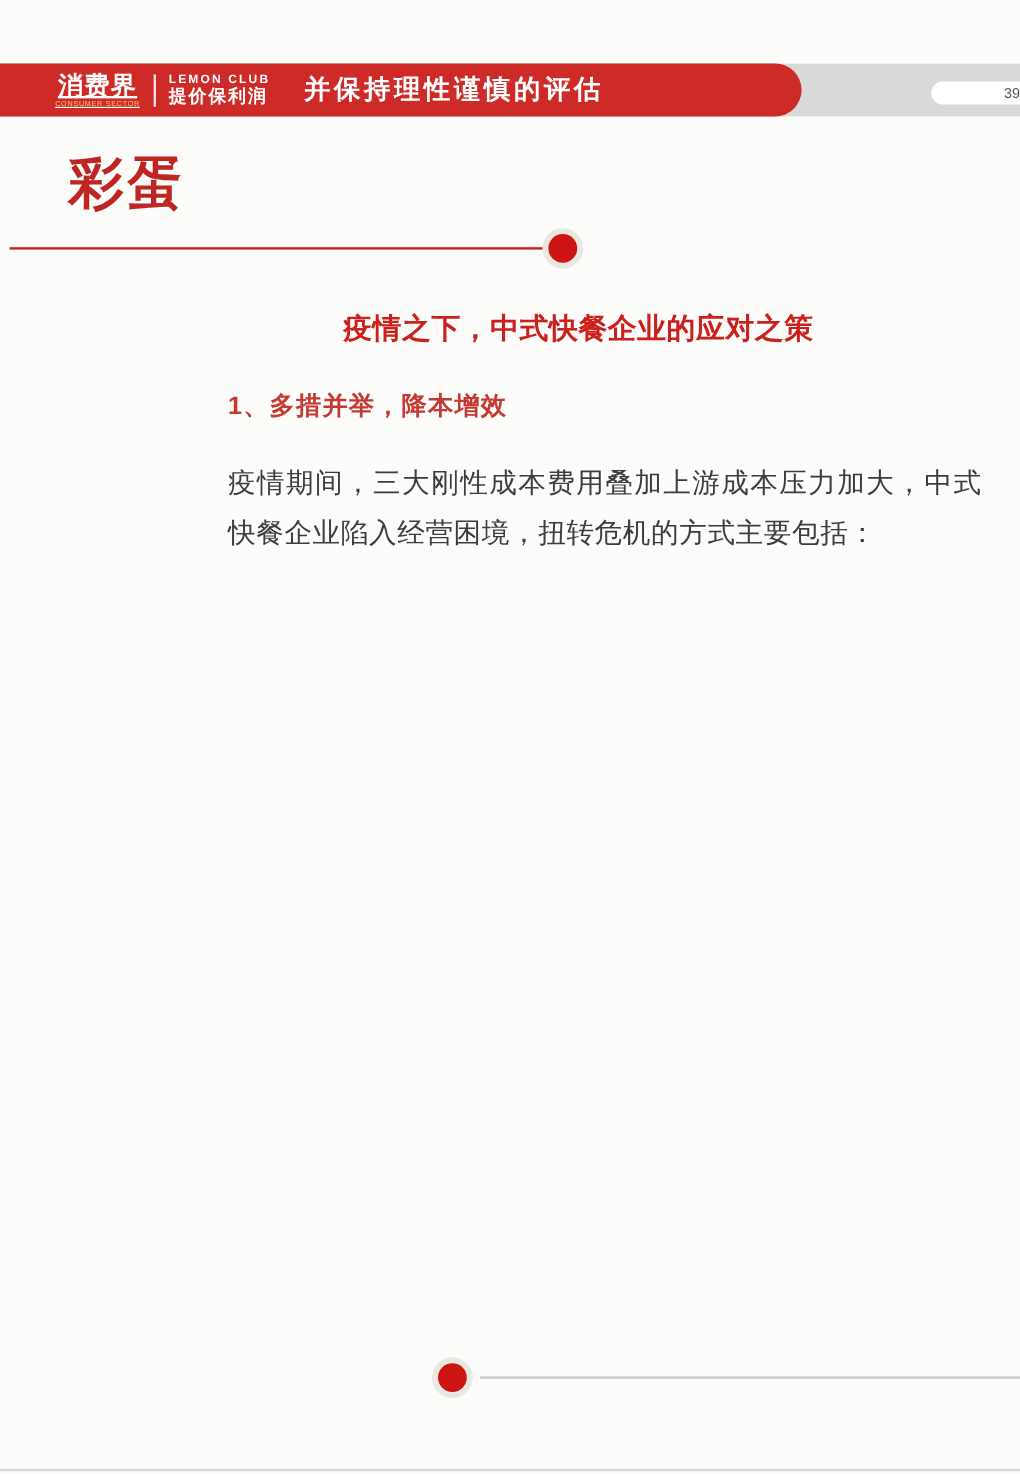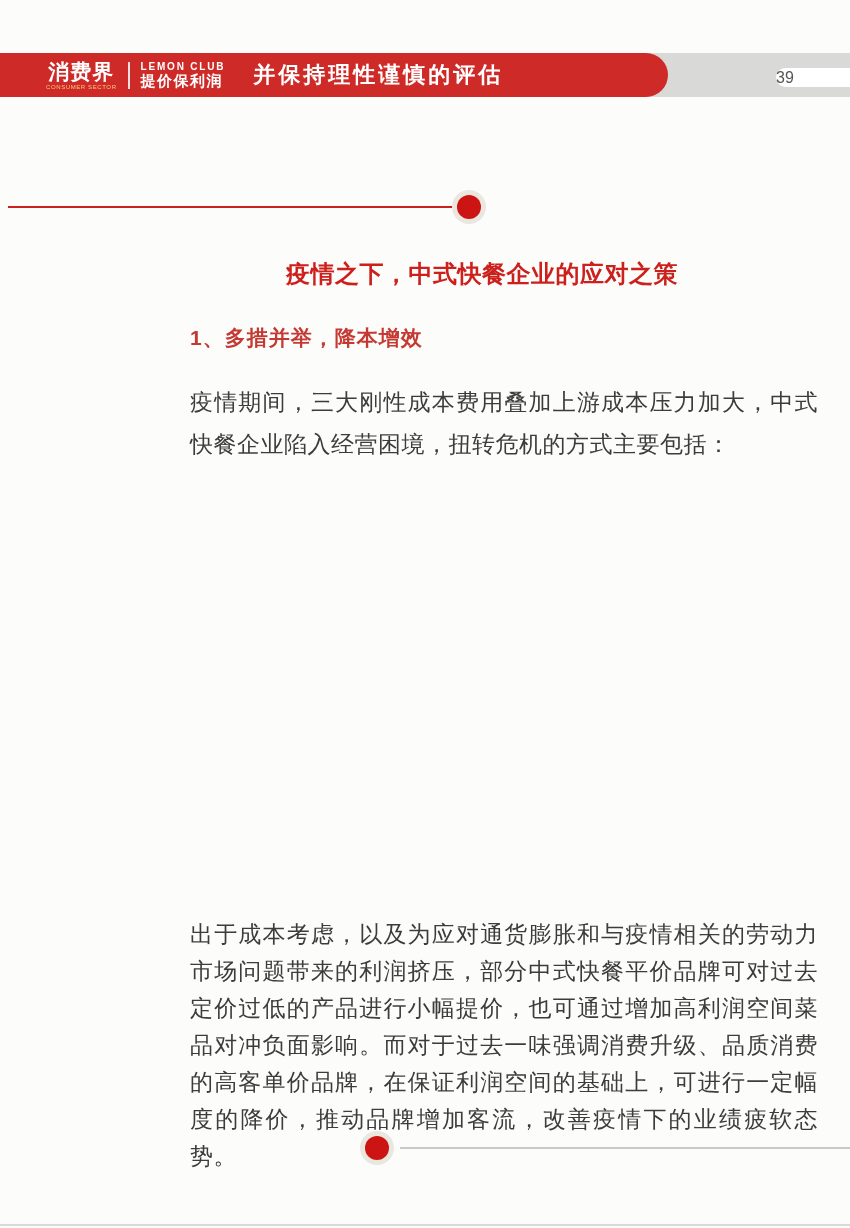--- a/index.html
+++ b/index.html
@@ -17,33 +17,33 @@
     background:var(--bar-gray,#d9d9d8);
   }
   .header-banner{
     position:absolute;top:0;left:0;height:44px;width:668px;
     background:var(--header-red,#ce2b28);
     border-radius:0 22px 22px 0;
     display:flex;align-items:center;padding-left:46px;box-sizing:border-box;
     color:#fff;
   }
   .logo{display:flex;align-items:center;}
-  .logo-cn{display:flex;flex-direction:column;align-items:center;line-height:1;}
+  .logo-cn{display:flex;flex-direction:column;align-items:center;line-height:1;text-decoration:underline;}
   .logo-brand{font-size:21px;font-weight:bold;letter-spacing:1px;}
   .logo-sub{font-size:6px;color:#ffc97e;letter-spacing:.6px;margin-top:2px;text-transform:uppercase;}
   .logo-divider{width:2px;height:27px;background:rgba(255,255,255,.85);margin:0 11px;}
   .logo-club{display:flex;flex-direction:column;line-height:1.15;}
   .logo-club-en{font-size:10px;font-weight:bold;letter-spacing:1.8px;}
   .logo-club-cn{font-size:15px;font-weight:bold;letter-spacing:1.5px;}
   .header-title{margin-left:28px;font-size:22px;font-weight:bold;letter-spacing:3px;}
   .page-pill{
     position:absolute;top:15px;right:0;width:74px;height:19px;
     background:#fff;border-radius:10px 0 0 10px;
-    display:flex;align-items:center;justify-content:flex-start;
-    font-size:16px;color:#555;
+    display:flex;align-items:center;justify-content:flex-end;
+    font-size:12px;color:#555;
   }
 
   
   .heading{
     position:absolute;top:122px;left:57px;margin:0;
     font-size:46px;font-weight:bold;letter-spacing:3px;
     color:var(--heading-red,#bf2521);
   }
   .rule-top{position:absolute;top:190px;left:8px;width:500px;height:34px;}
   .rule-top .rule-line{
@@ -116,37 +116,37 @@
           <span class="logo-club-cn">提价保利润</span>
         </div>
       </div>
       <div class="header-title">并保持理性谨慎的评估</div>
     </div>
     <div class="page-pill">
       <span>39</span>
     </div>
   </div>
 
+  <h1 class="heading">彩蛋</h1>
 
   <div class="rule-top">
     <div class="rule-line"></div>
     <div class="rule-dot">
         <i></i>
       </div>
   </div>
 
   <h2 class="main-title">疫情之下，中式快餐企业的应对之策</h2>
 
   <div class="subtitle subtitle-1">1、多措并举，降本增效</div>
 
   <p class="body-text para-intro">疫情期间，三大刚性成本费用叠加上游成本压力加大，中式快餐企业陷入经营困境，扭转危机的方式主要包括：</p>
 
 
 
-  <p class="body-text para-2">出于成本考虑，以及为应对通货膨胀和与疫情相关的劳动力市场问题带来的利润挤压，部分中式快餐平价品牌可对过去定价过低的产品进行小幅提价，也可通过增加高利润空间菜品对冲负面影响。而对于过去一味强调消费升级、品质消费的高客单价品牌，在保证利润空间的基础上，可进行一定幅度的降价，推动品牌增加客流，改善疫情下的业绩疲软态势。</p>
 
   <div class="rule-bottom">
     <div class="rule-dot">
         <i></i>
       </div>
     <div class="rule-line"></div>
   </div>
 
   <div class="bottom-edge"></div>
 

